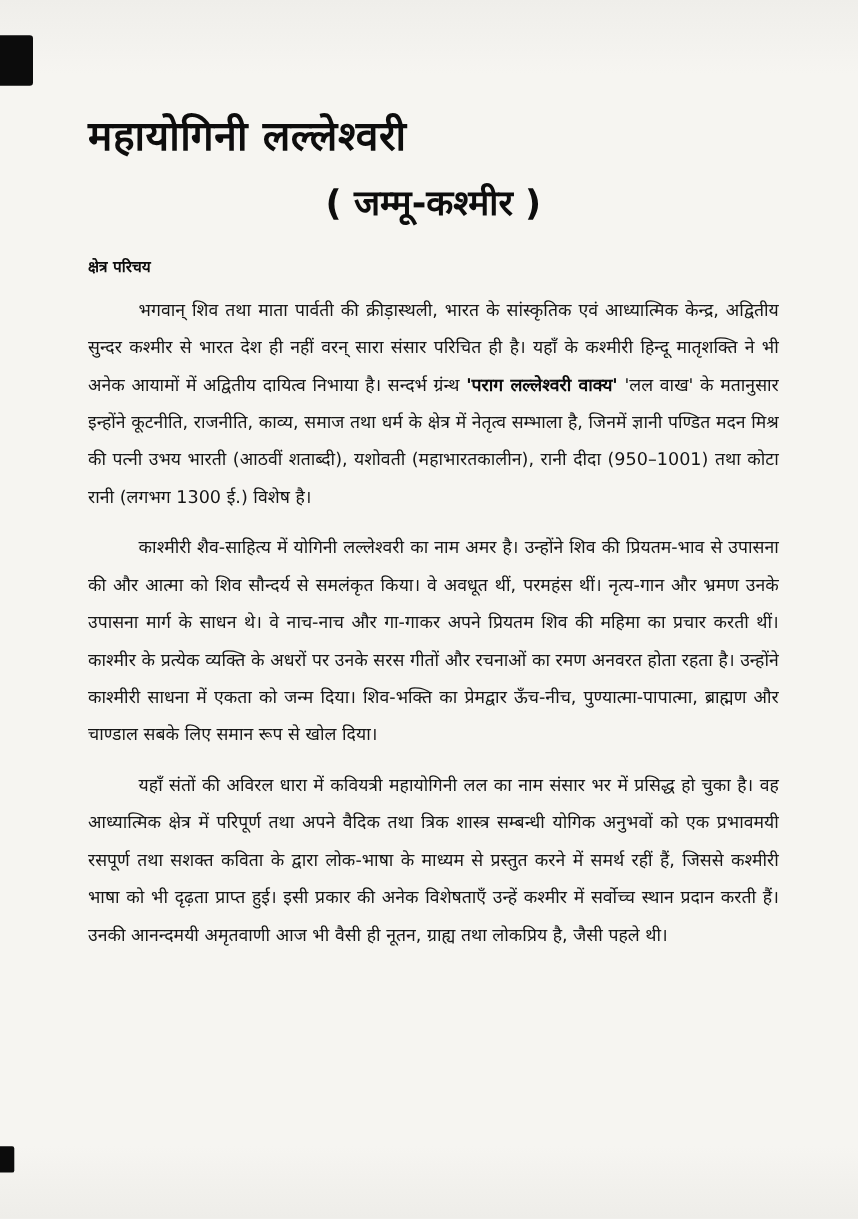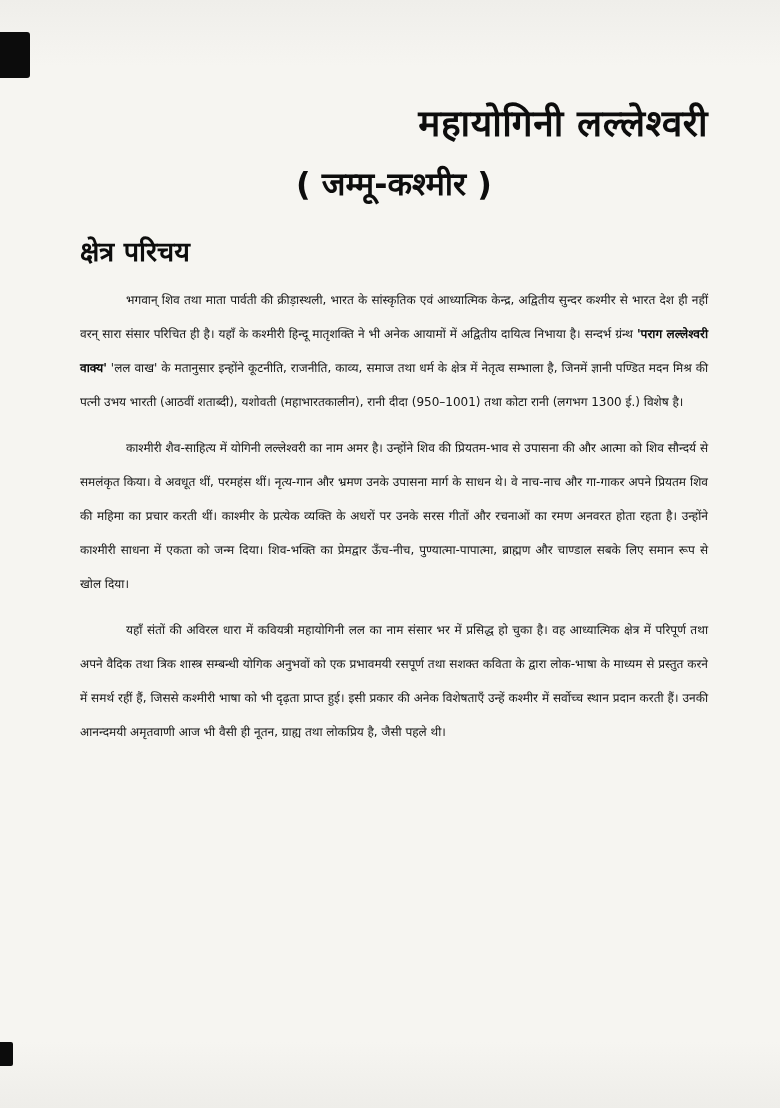--- a/index.html
+++ b/index.html
@@ -35,42 +35,42 @@
   .scan-artifact-bottom {
     position: absolute;
     left: 0;
     top: 1042px;
     width: 13px;
     height: 24px;
     background: #0c0c0c;
     border-radius: 0 2px 2px 0;
   }
   .title {
-    text-align: right;
+    text-align: left;
     font-size: 37px;
     font-weight: bold;
     letter-spacing: 0.5px;
     margin: 0 0 14px 0;
     color: #0d0d0d;
   }
   .subtitle {
     text-align: center;
     font-size: 32px;
     font-weight: bold;
     margin: 0 0 28px 0;
     color: #0d0d0d;
   }
   .section-heading {
-    font-size: 27px;
+    font-size: 14px;
     font-weight: bold;
     margin: 0 0 14px 0;
     color: #0d0d0d;
   }
   .paragraphs p.para {
-    font-size: 12px;
+    font-size: 16px;
     line-height: 34px;
     text-align: justify;
     text-indent: 46px;
     margin: 0 0 12px 0;
     color: #161616;
   }
   .paragraphs p.para span.bold {
     font-weight: bold;
     color: #0b0b0b;
   }

